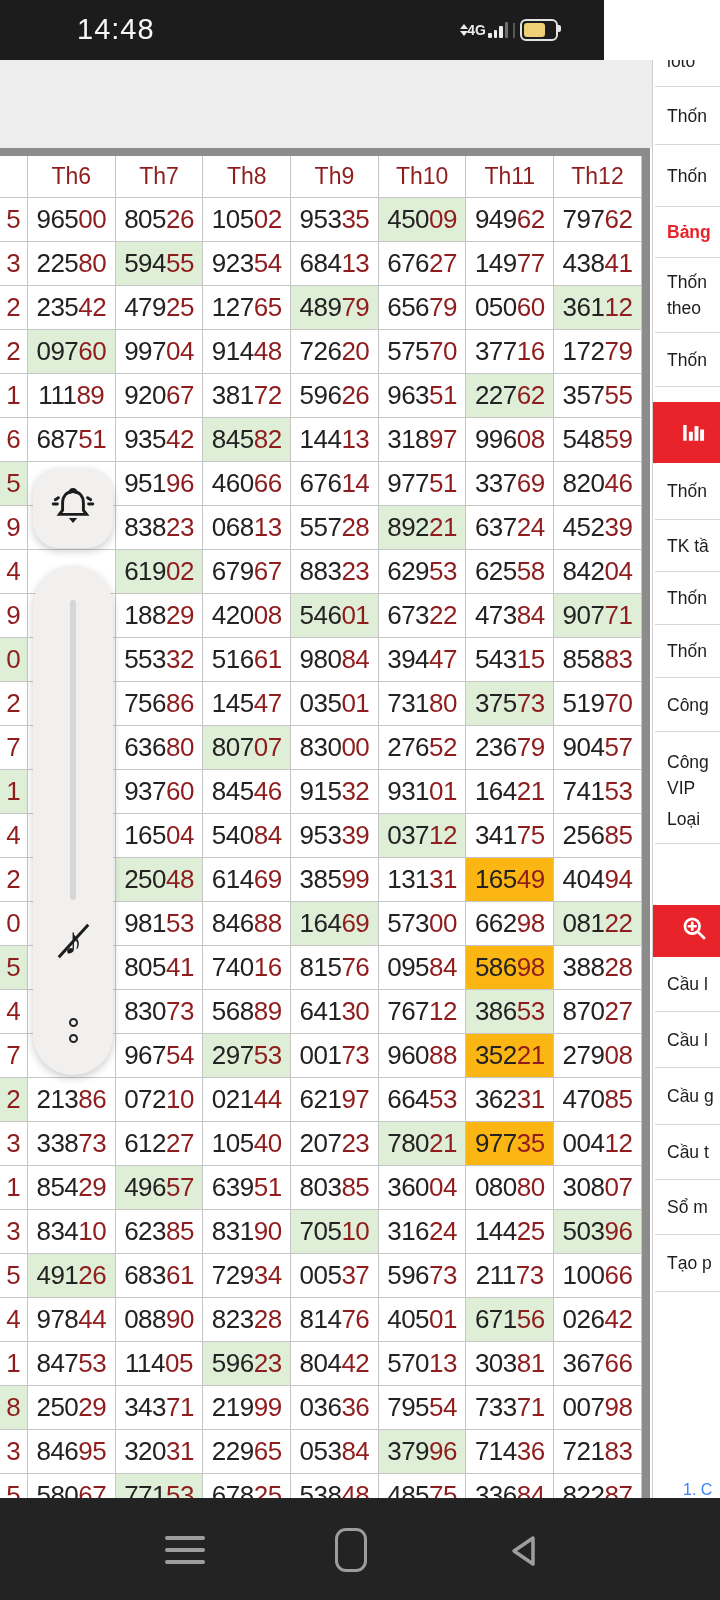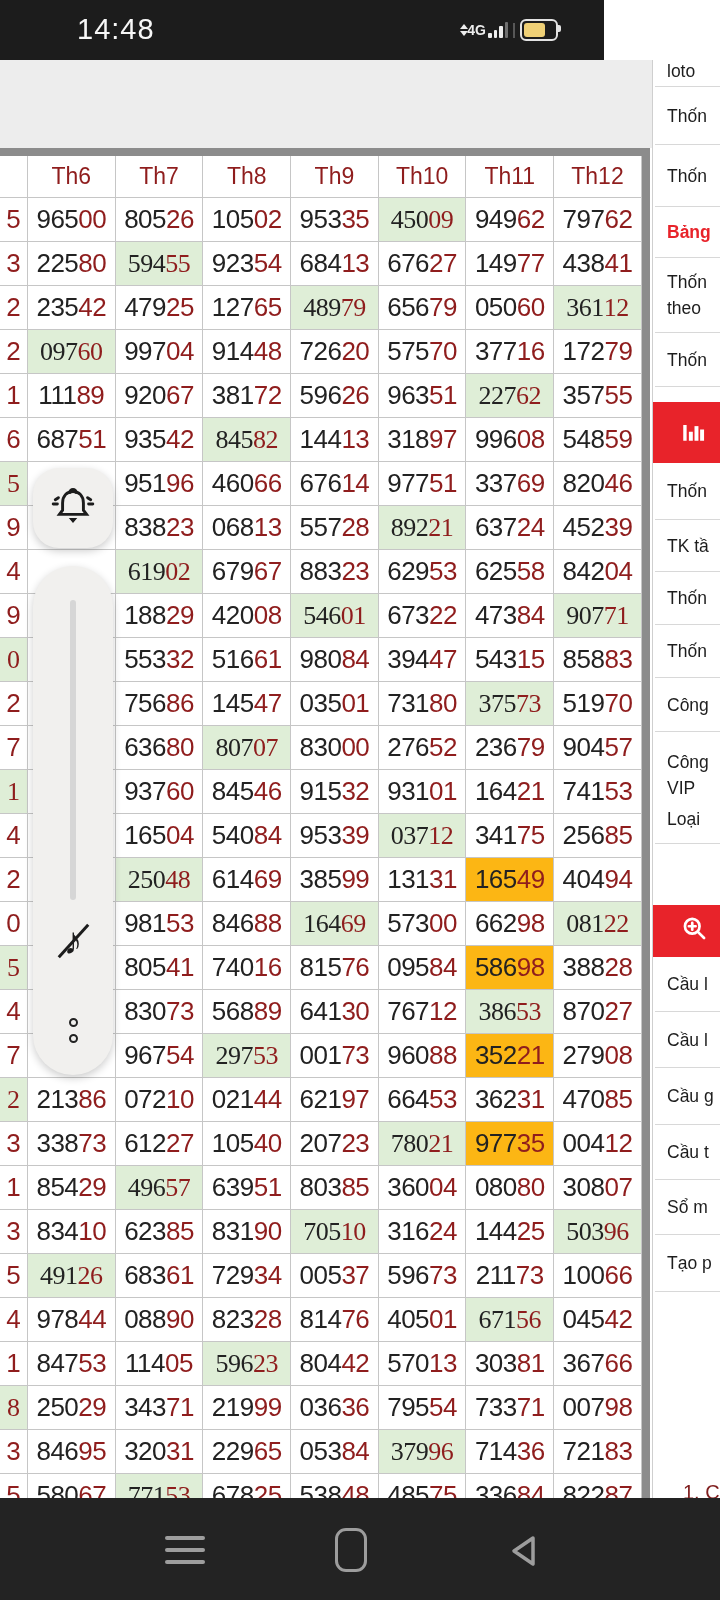--- a/index.html
+++ b/index.html
@@ -13,35 +13,35 @@
   .t-top{position:absolute;top:0;left:0;width:650px;height:8px;background:var(--border_thick);}
   .t-right{position:absolute;top:0;left:642px;width:8px;height:1350px;background:var(--border_thick);z-index:3;}
   .grid{position:absolute;top:8px;left:0;display:grid;grid-template-columns:28px repeat(7,87.7px);
         grid-template-rows:42px;grid-auto-rows:44px;background:#fff;}
   .hcell,.cell,.lcell{display:flex;align-items:center;justify-content:center;background:#fff;box-sizing:border-box;
         border-right:1px solid var(--border_thin);border-bottom:1px solid var(--border_thin);}
   .hcell{font-weight:normal;color:var(--digit_red);font-size:23px;}
   .cell{font-size:26px;color:var(--digit_black);letter-spacing:-0.5px;}
   .cell .r{color:var(--digit_red);}
   .lcell{font-size:26px;color:var(--digit_red);}
-  .green{background:var(--hl_green) !important;font-family:Liberation Serif, serif;}
+  .green{background:var(--hl_green) !important;}
   .orange{background:var(--hl_orange) !important;}
 
   
   .divider{position:absolute;left:652px;top:60px;width:1px;height:1438px;background:#cfcfcf;}
   .sidebar{position:absolute;left:655px;top:0;width:65px;height:1498px;z-index:2;}
   .sb-item{position:absolute;left:0;width:65px;box-sizing:border-box;border-bottom:1px solid var(--sb_border);
         display:flex;align-items:center;padding-left:12px;font-size:17.5px;color:#1d1d1d;
         white-space:pre-line;line-height:26px;overflow:hidden;background:#fff;}
-  .sb-item.first{align-items:flex-end;padding-bottom:2px;}
+  .sb-item.first{align-items:flex-end;padding-bottom:12px;}
   .sb-item.accent{color:var(--sb_red);font-weight:bold;}
   .sb-red{position:absolute;left:-2px;width:67px;background:var(--sb_red);color:#fff;box-sizing:border-box;
         display:flex;flex-direction:column;align-items:flex-start;justify-content:center;
         padding-left:28px;gap:3px;font-size:22px;overflow:hidden;}
-  .frag-1c{position:absolute;left:683px;top:1481px;font-size:20px;color:#7f1d1d;z-index:4;white-space:nowrap;}
+  .frag-1c{position:absolute;left:683px;top:1481px;font-size:16px;color:#3b82f6;z-index:4;white-space:nowrap;}
 
   
   .widget{position:absolute;left:33px;top:468px;width:80px;z-index:10;}
   .w-bell{position:absolute;top:0;left:0;width:80px;height:80px;border-radius:26px;background:var(--widget_bg);
         box-shadow:0 3px 8px rgba(0,0,0,.2);display:flex;align-items:center;justify-content:center;}
   .w-pill{position:absolute;top:98px;left:0;width:80px;height:509px;border-radius:40px;background:var(--widget_bg);
         box-shadow:0 3px 8px rgba(0,0,0,.2);}
   .w-track{position:absolute;left:37px;top:34px;width:6px;height:300px;border-radius:3px;background:#d6d6d6;}
   .w-mute{position:absolute;left:0;top:352px;width:80px;height:46px;display:flex;align-items:center;justify-content:center;}
   .w-mute .note{font-size:38px;color:#1c1c1c;line-height:1;}
@@ -795,21 +795,21 @@
           </div>
           <div class="cell">
             <span>405</span>
             <span class="r">01</span>
           </div>
           <div class="cell green">
             <span>671</span>
             <span class="r">56</span>
           </div>
           <div class="cell">
-            <span>045</span>
+            <span>026</span>
             <span class="r">42</span>
           </div>
           <div class="lcell">1</div>
           <div class="cell">
             <span>847</span>
             <span class="r">53</span>
           </div>
           <div class="cell">
             <span>114</span>
             <span class="r">05</span>

